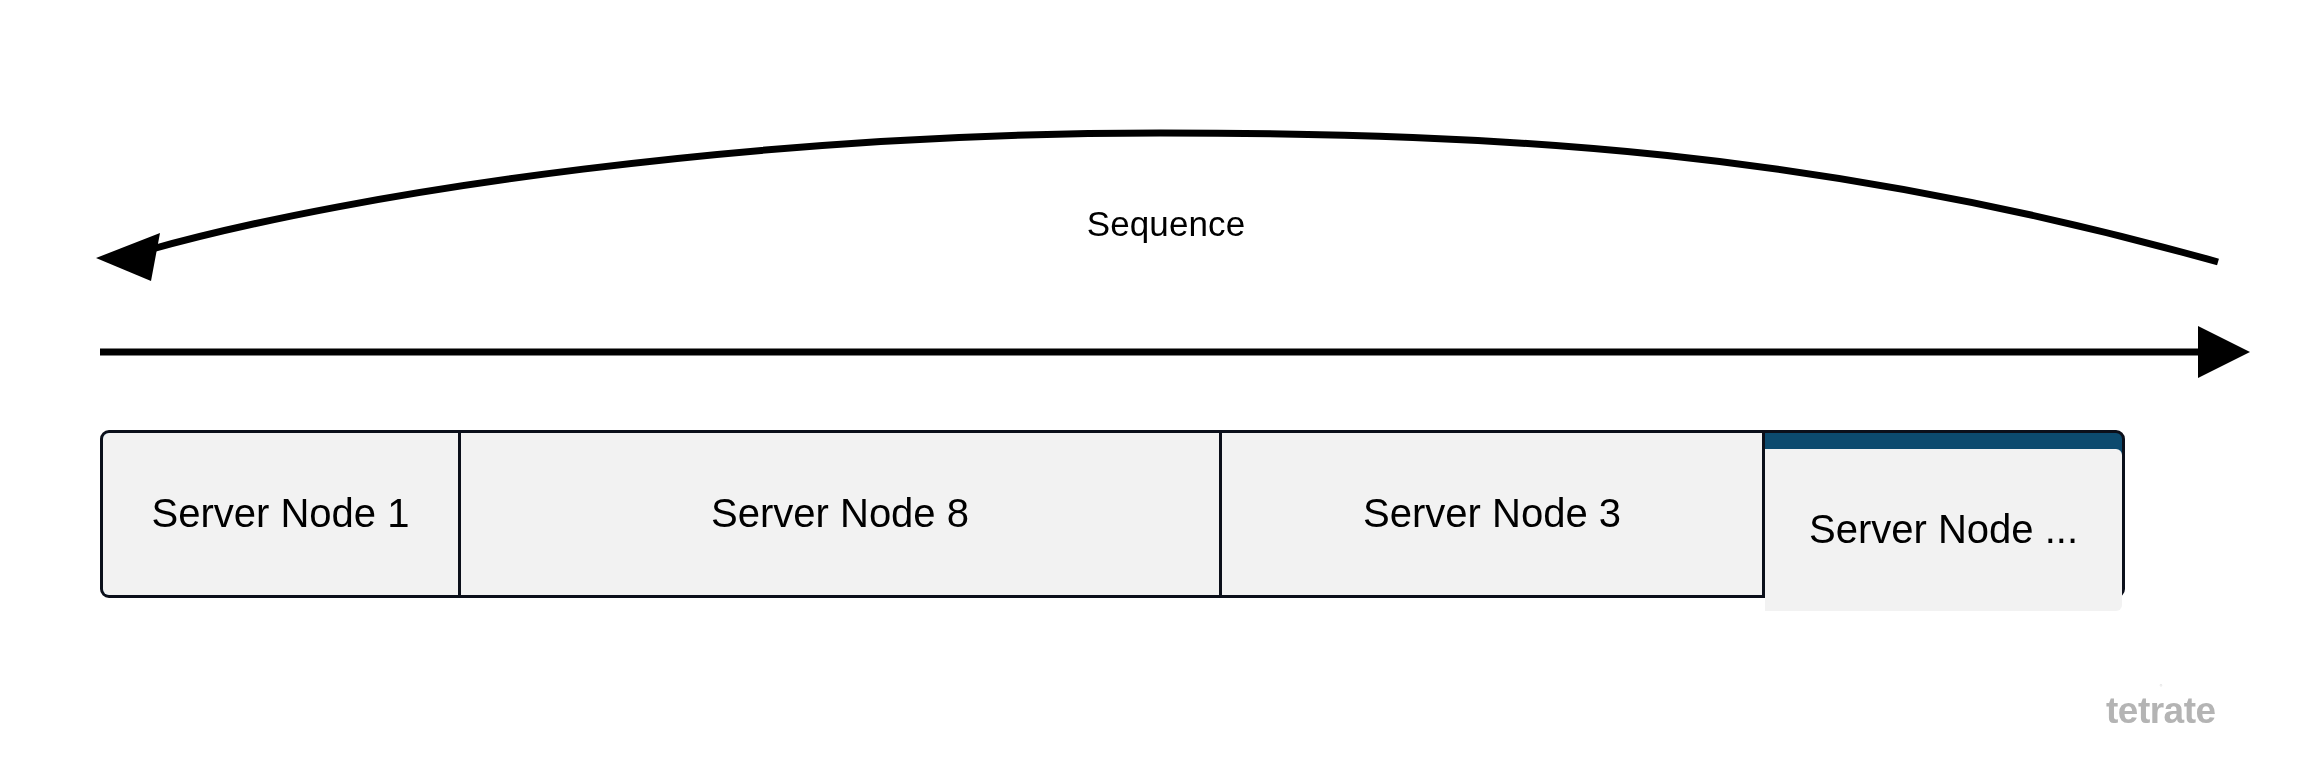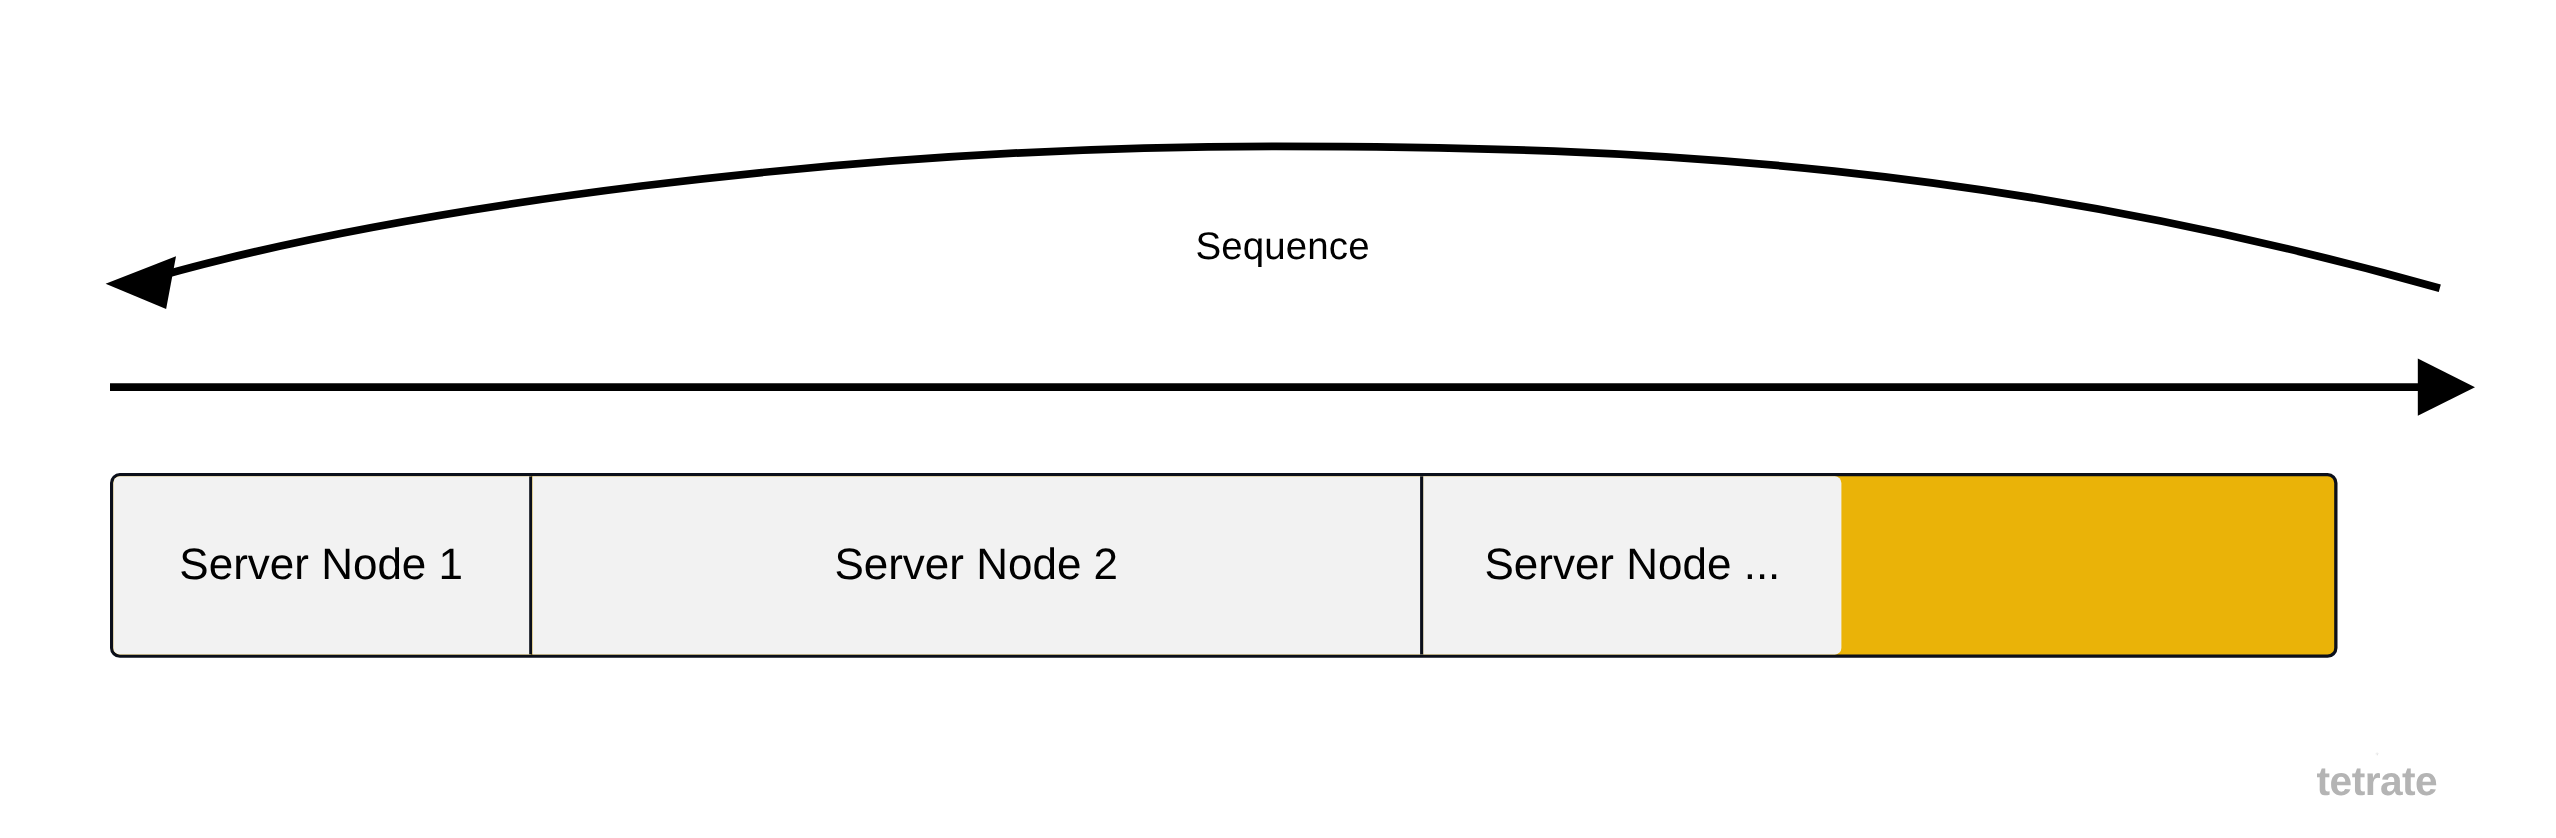--- a/index.html
+++ b/index.html
@@ -51,21 +51,21 @@
   
   #node-bar {
     position: absolute;
     left: 100px;
     top: 430px;
     width: 2025px;
     height: 168px;
     box-sizing: border-box;
     display: flex;
     flex-direction: row;
-    background: #eab308;
+    background: #0c4a6e;
     border: 3px solid #0b0f1a;
     border-radius: 9px;
   }
   .node-cell {
     position: relative;
     display: flex;
     align-items: center;
     justify-content: center;
     height: 100%;
     box-sizing: border-box;
@@ -79,20 +79,21 @@
   .node-cell:last-child {
     border-right: none;
   }
   .node-cell:first-child {
     border-top-left-radius: 6px;
     border-bottom-left-radius: 6px;
   }
   .node-cell:last-child {
     border-top-right-radius: 6px;
     border-bottom-right-radius: 6px;
+    margin-top: 16px;
   }
   .node-label {
     display: block;
     transform: translateY(-1px);
   }
 
   
   #tetrate-logo {
     position: absolute;
     left: 2106px;
@@ -138,21 +139,24 @@
 
   <div id="sequence-label">
     <span class="seq-text">Sequence</span>
   </div>
 
   <div id="node-bar">
     <div class="node-cell" style="width:381px;">
       <span class="node-label">Server Node 1</span>
     </div>
     <div class="node-cell" style="width:810px;">
-      <span class="node-label">Server Node 2</span>
+      <span class="node-label">Server Node 8</span>
+    </div>
+    <div class="node-cell" style="width:578px;">
+      <span class="node-label">Server Node 3</span>
     </div>
     <div class="node-cell" style="width:380px;">
       <span class="node-label">Server Node ...</span>
     </div>
   </div>
 
   <div id="tetrate-logo">
     <svg class="mark" viewBox="0 0 30 36" xmlns="http://www.w3.org/2000/svg">
       <path d="M 3 11 L 15 2 L 27 11" fill="none" stroke="#b4b4b4" stroke-width="3.4" stroke-linecap="round" stroke-linejoin="round"></path>
       <circle cx="15" cy="17" r="4.6" fill="#b4b4b4"></circle>

